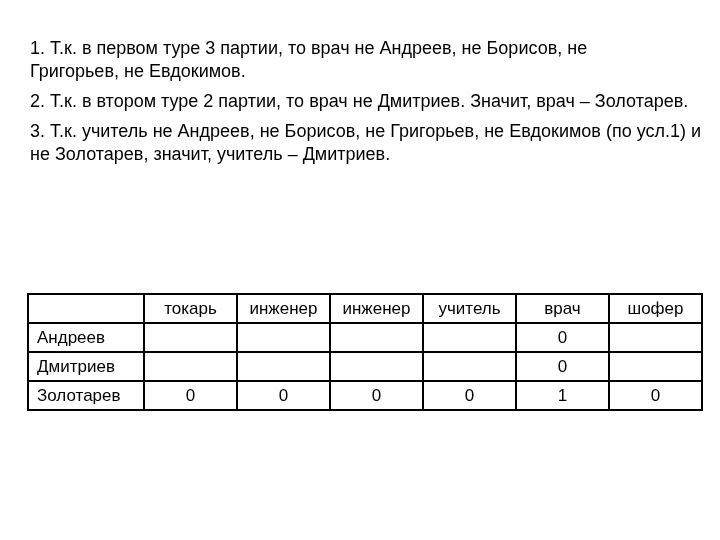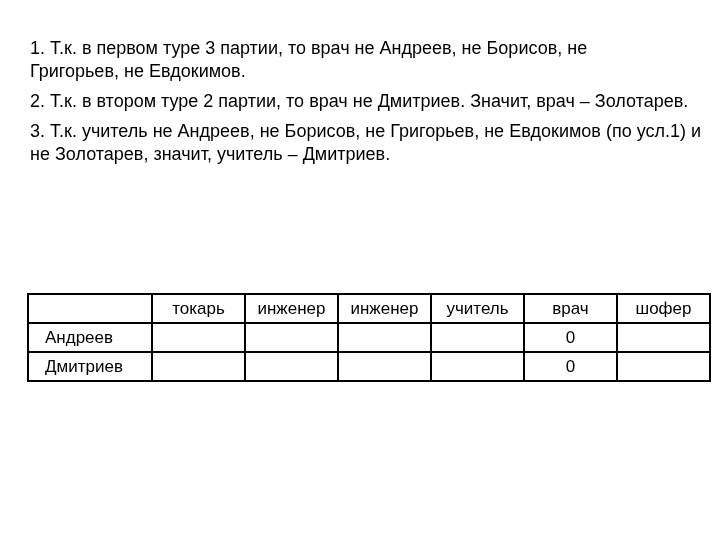--- a/index.html
+++ b/index.html
@@ -49,21 +49,21 @@
     padding: 1px 0;
     background: #ffffff;
     color: #000000;
     overflow: hidden;
     white-space: nowrap;
   }
   .logic-table .corner-cell,
   .logic-table .row-header {
     width: 106px;
     text-align: left;
-    padding-left: 16px;
+    padding-left: 8px;
   }
   .logic-table .col-header,
   .logic-table .value-cell {
     width: 91px;
     text-align: center;
     margin-left: 6px;
   }
 </style>
 </head>
 <body>
@@ -102,16 +102,25 @@
         </tr>
         <tr>
           <td class="row-header">Дмитриев</td>
           <td class="value-cell"></td>
           <td class="value-cell"></td>
           <td class="value-cell"></td>
           <td class="value-cell"></td>
           <td class="value-cell">0</td>
           <td class="value-cell"></td>
         </tr>
+        <tr>
+          <td class="row-header">Золотарев</td>
+          <td class="value-cell">0</td>
+          <td class="value-cell">0</td>
+          <td class="value-cell">0</td>
+          <td class="value-cell">0</td>
+          <td class="value-cell">1</td>
+          <td class="value-cell">0</td>
+        </tr>
       </tbody>
   </table>
 
 </div>
 
 </body></html>

